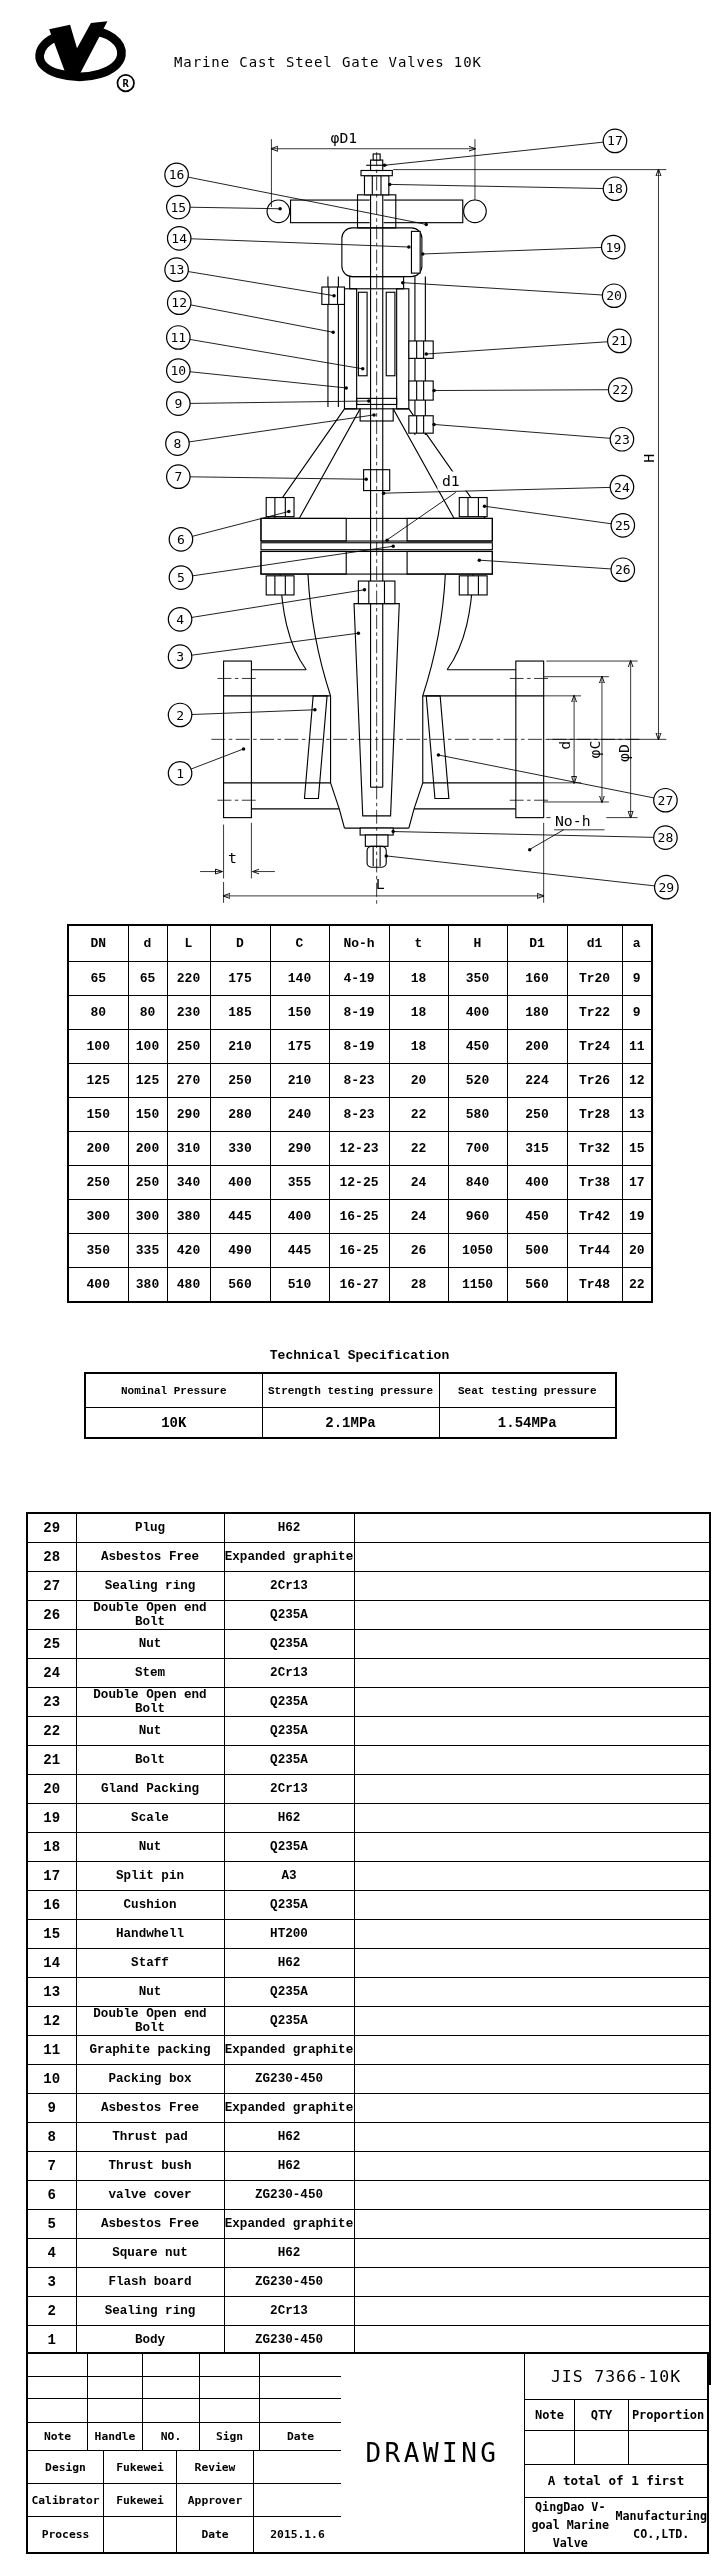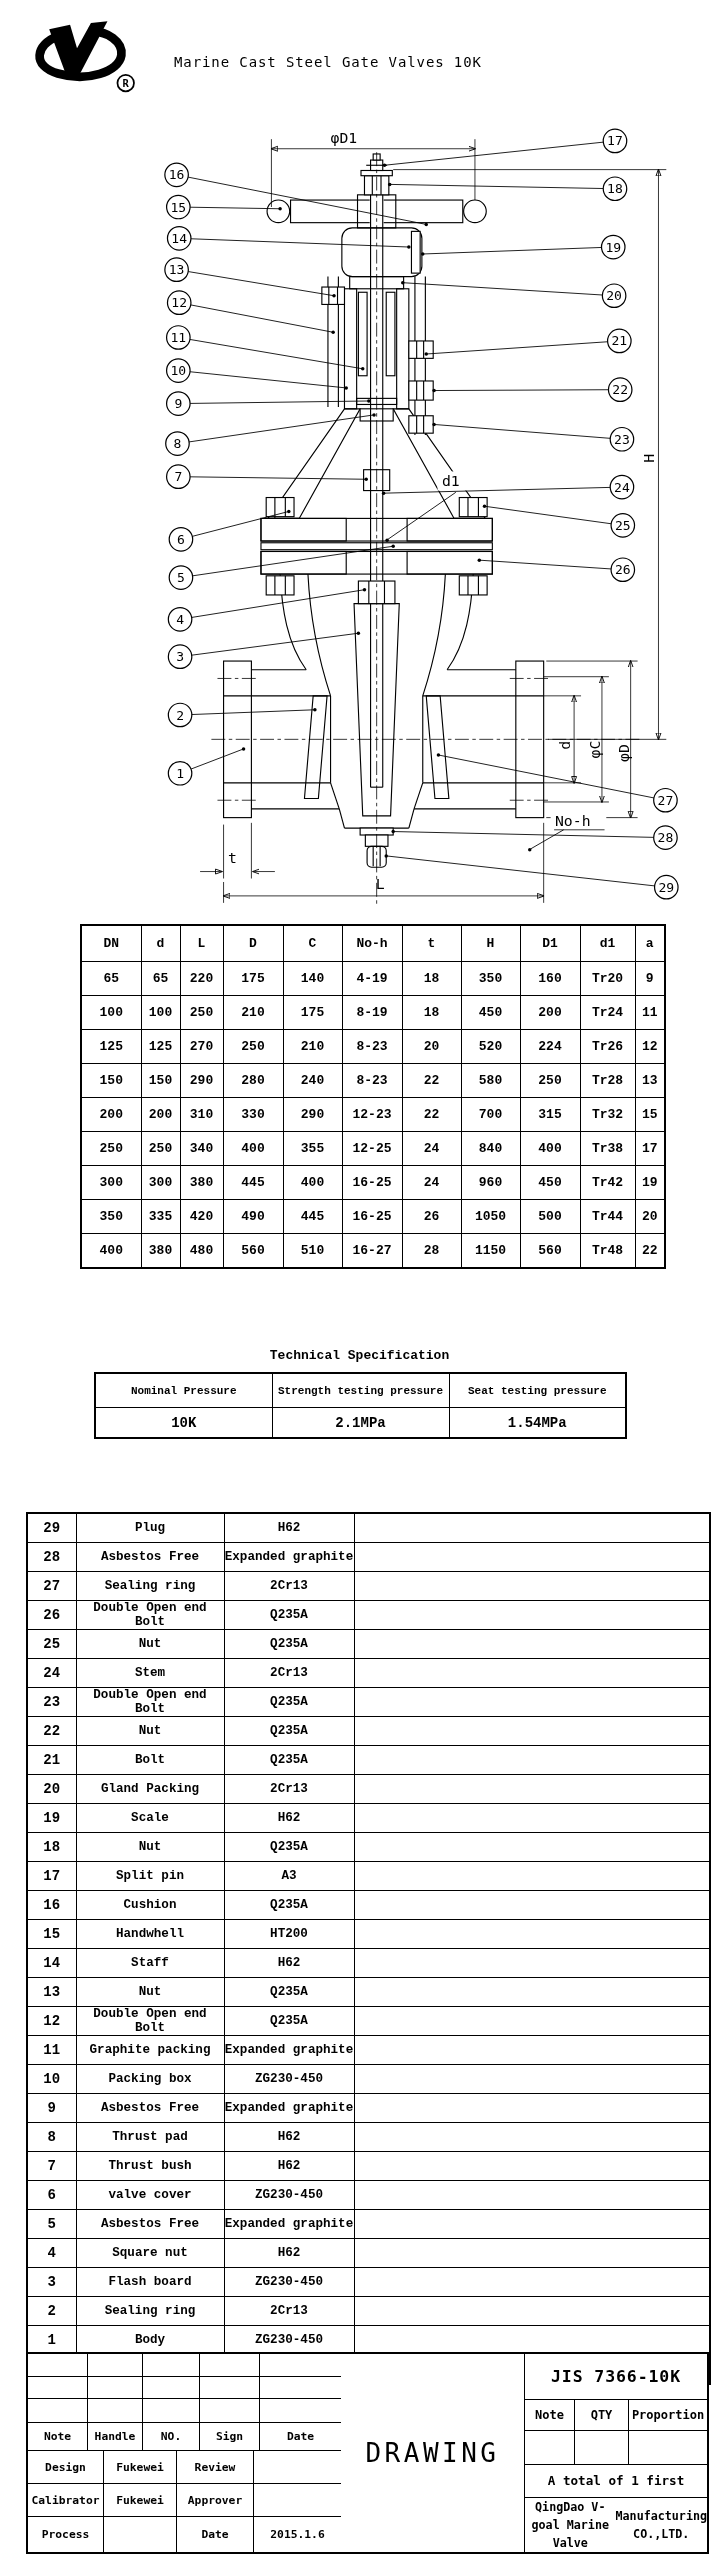--- a/index.html
+++ b/index.html
@@ -16,26 +16,26 @@
   #valve-svg .dot{fill:#000;stroke:none}
   #valve-svg .wh{fill:#fff}
   #valve-svg text{font-family:"DejaVu Sans Mono",monospace;fill:#000;stroke:none}
   #valve-svg .dimtx{font-size:17px}
   #valve-svg .cotx{font-size:15px;text-anchor:middle}
   #valve-svg .co{fill:#fff;stroke-width:1.4}
   
   table{border-collapse:collapse;table-layout:fixed}
   td,th{border:1.6px solid #000;text-align:center;vertical-align:middle;padding:0;overflow:hidden;
         font-family:"Liberation Mono",monospace;font-weight:700}
-  #dim-table{position:absolute;left:80px;top:924px;width:584px;border:2.2px solid #000}
+  #dim-table{position:absolute;left:67px;top:924px;width:584px;border:2.2px solid #000}
   #dim-table th{height:35px;font-size:13px}
   #dim-table td{height:33px;font-size:13px}
   #spec-title{position:absolute;left:94px;top:1348px;width:531px;text-align:center;
               font:700 13px "Liberation Mono",monospace}
-  #spec-table{position:absolute;left:94px;top:1372px;width:531px;border:2.2px solid #000}
+  #spec-table{position:absolute;left:84px;top:1372px;width:531px;border:2.2px solid #000}
   #spec-table .sh td{height:33px;font-size:11px}
   #spec-table .sv td{height:29px;font-size:14px}
   #parts-table{position:absolute;left:26px;top:1512px;width:683px;border:2.2px solid #000}
   #parts-table td{height:28px}
   #parts-table td:nth-child(1){font-size:14px}
   #parts-table td:nth-child(2){font-size:12.6px}
   #parts-table td:nth-child(3){font-size:12.6px}
   #parts-table tr.ftr td{font-size:14px}
   
   #tblock{position:absolute;left:26px;top:2352px;width:683px;height:202px;border:2.2px solid #000;
@@ -44,21 +44,21 @@
   .gridA{display:grid;grid-template-columns:60px 55px 57px 60px 1fr;grid-template-rows:22.6px 22.6px 24px 28px}
   .gridB{display:grid;grid-template-columns:76px 73px 77px 1fr;grid-template-rows:33px 33px 1fr;flex:1}
   .gridA>div,.gridB>div{border-right:1.7px solid #000;border-bottom:1.7px solid #000;display:flex;
      align-items:center;justify-content:center;font:700 11.3px "DejaVu Sans Mono",monospace;overflow:hidden}
   .gridA>div.last,.gridB>div.last{border-right:none}
   .gridB>div.bot{border-bottom:none}
   .tb-center{width:183px;flex:none;border-right:1.7px solid #000;display:flex;align-items:center;
      justify-content:center;font-size:26px;letter-spacing:3.5px}
   .tb-right{flex:1;display:flex;flex-direction:column}
   .r-std{height:46px;border-bottom:1.7px solid #000;display:flex;align-items:center;justify-content:center;
-     font-size:16.5px;font-weight:700;letter-spacing:0.9px}
+     font-size:16.5px;font-weight:400;letter-spacing:0.9px}
   .r-grid{display:grid;grid-template-columns:50px 54px 1fr;height:30px;border-bottom:1.7px solid #000}
   .r-grid>div{border-right:1.7px solid #000;display:flex;align-items:center;justify-content:center;
      font:700 12px "DejaVu Sans Mono",monospace}
   .r-grid>div.last{border-right:none}
   .r-empty{height:34px}
   .r-total{height:32px;border-bottom:1.7px solid #000;display:flex;align-items:center;justify-content:center;
      font:700 12.6px "DejaVu Sans Mono",monospace}
   .r-co{flex:1;display:flex;flex-direction:row;align-items:center;justify-content:center;
      font:600 11.7px "DejaVu Sans Mono",monospace;line-height:1.55;text-align:center}
 </style>
@@ -437,20 +437,33 @@
         <td>175</td>
         <td>140</td>
         <td>4-19</td>
         <td>18</td>
         <td>350</td>
         <td>160</td>
         <td>Tr20</td>
         <td>9</td>
       </tr>
       <tr>
+        <td>80</td>
+        <td>80</td>
+        <td>230</td>
+        <td>185</td>
+        <td>150</td>
+        <td>8-19</td>
+        <td>18</td>
+        <td>400</td>
+        <td>180</td>
+        <td>Tr22</td>
+        <td>9</td>
+      </tr>
+      <tr>
         <td>100</td>
         <td>100</td>
         <td>250</td>
         <td>210</td>
         <td>175</td>
         <td>8-19</td>
         <td>18</td>
         <td>450</td>
         <td>200</td>
         <td>Tr24</td>

